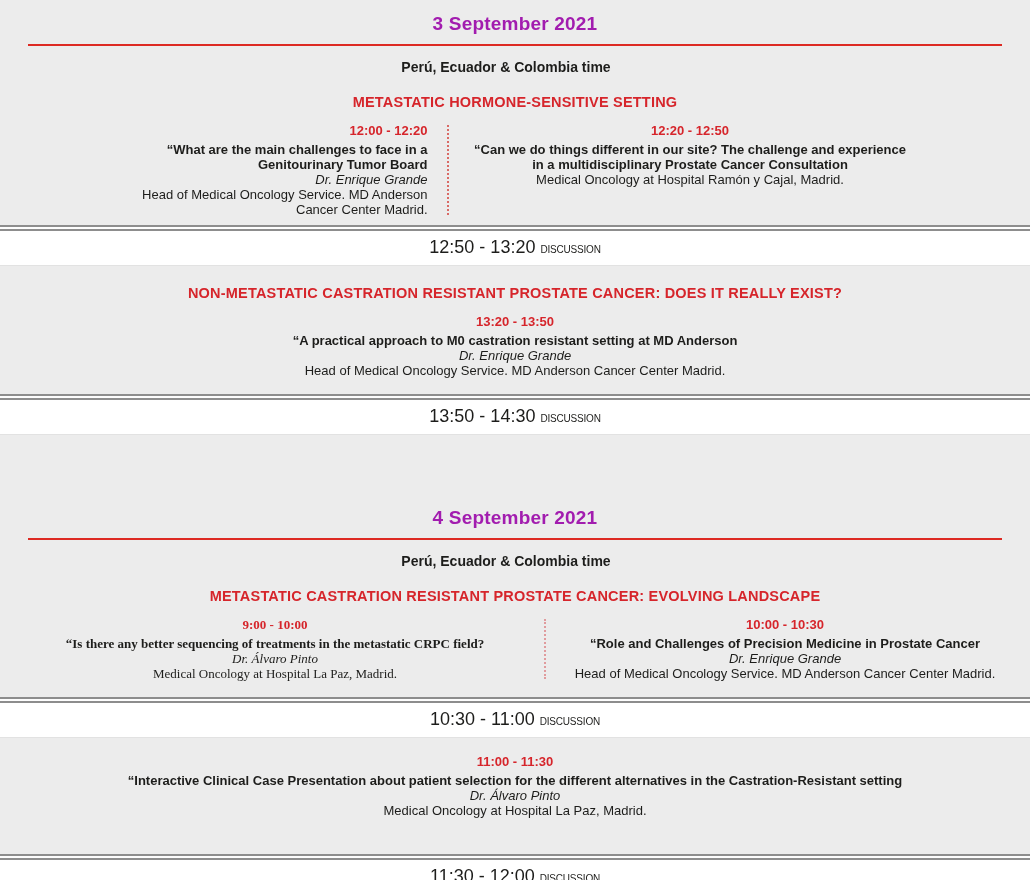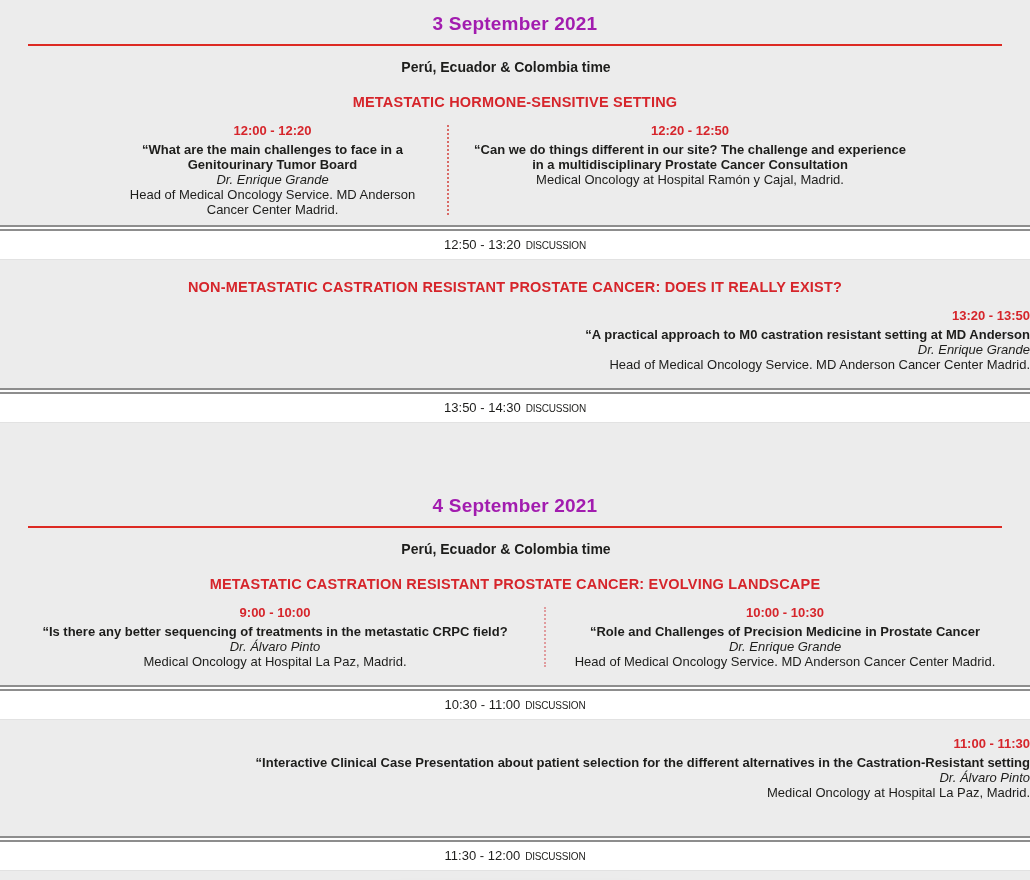--- a/index.html
+++ b/index.html
@@ -20,46 +20,46 @@
     margin:13px 18px 0 0;text-align:center;
     font-size:14px;font-weight:bold;color:#1d1d1b;
   }
   .track-title{
     margin:19px 10px 0 10px;text-align:center;
     font-size:14.5px;font-weight:bold;color:#D6252B;letter-spacing:.2px;
   }
   
   .cols{display:flex;justify-content:center;align-items:flex-start;margin-top:13px;}
   .col{text-align:center;}
-  .d1-left{width:310px;}
+  .d1-left{width:310px;text-align:right;}
   .d1-right{width:445px;}
-  .d2-left{width:510px;}
+  .d2-left{width:510px;font-family:Liberation Serif, serif;}
   .d2-right{width:450px;}
   .v-divider{align-self:stretch;border-left:2px dotted #D96A66;margin:2px 19px;}
   .v-divider.faint{border-left-color:#E09B9D;margin:2px 14px;}
   
   .session{font-size:13px;line-height:15px;}
   .session .time{color:#D6252B;font-weight:bold;margin:0 0 4px 0;font-size:13px;}
   .session .title{font-weight:bold;margin:0;}
   .session .title.oneline{white-space:nowrap;}
   .session .speaker{font-style:italic;margin:0;}
   .session .affiliation{margin:0;}
-  .session-centered{margin-top:13px;text-align:right;}
+  .session-centered{margin-top:13px;text-align:center;}
   .session-centered.gap16{margin-top:16px;}
   
   .disc{margin-top:8px;}
   .disc.gap16{margin-top:16px;}
   .disc.gap20{margin-top:36px;}
   .disc .dbl{height:2px;border-top:2px solid #8D8D8D;border-bottom:2px solid #8D8D8D;background:#FDFDFD;}
   .disc .bar{
     background:#FFFFFF;padding:6px 0 7px 0;
     display:flex;justify-content:center;align-items:baseline;gap:5px;
     border-bottom:1px solid #E2E2E2;
   }
-  .disc .bar .t{font-size:13px;}
+  .disc .bar .t{font-size:18px;}
   .disc .bar .lbl{font-size:10px;letter-spacing:-.2px;}
   
   .cta-row{display:flex;justify-content:center;margin-top:12px;}
   .cta-wrap{
     position:relative;width:292px;height:52px;background:#F01313;
     border-radius:26px;cursor:pointer;
     box-shadow:0 10px 16px -2px rgba(0,0,0,.30);
     display:flex;align-items:center;justify-content:center;
   }
   .cta-outline{position:absolute;inset:4px;border:2px solid #FFFFFF;border-radius:22px;pointer-events:none;}

